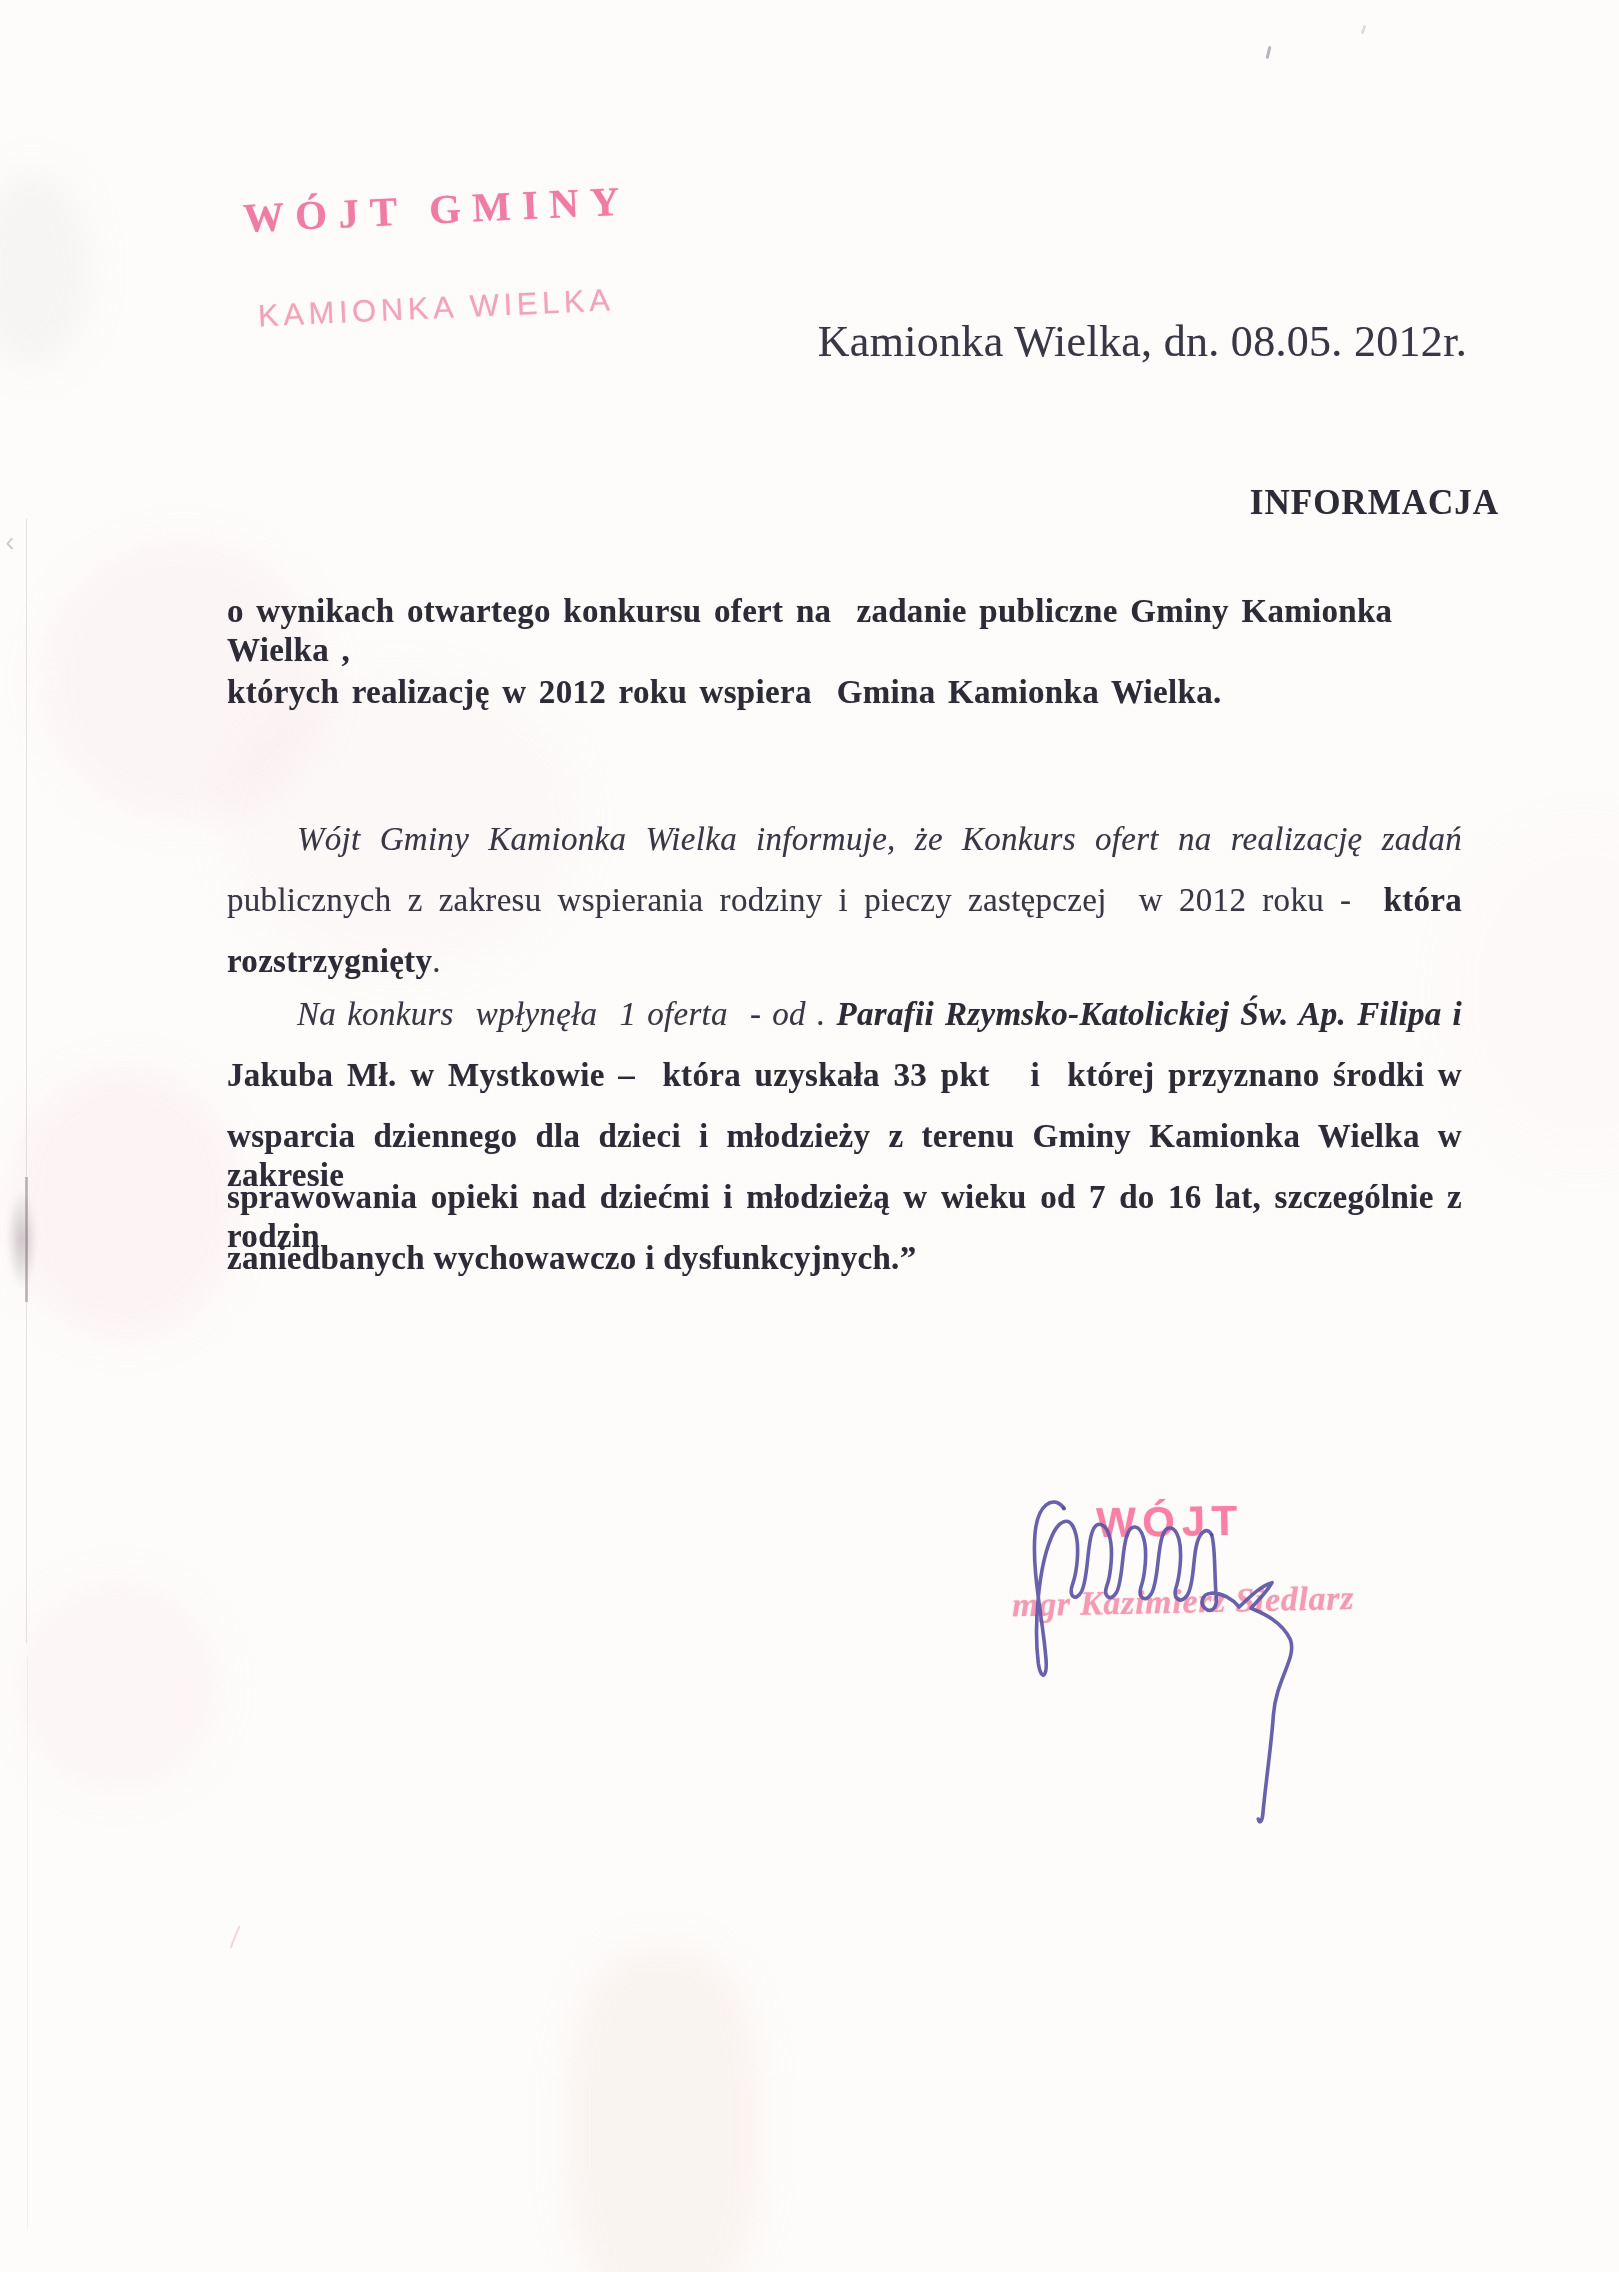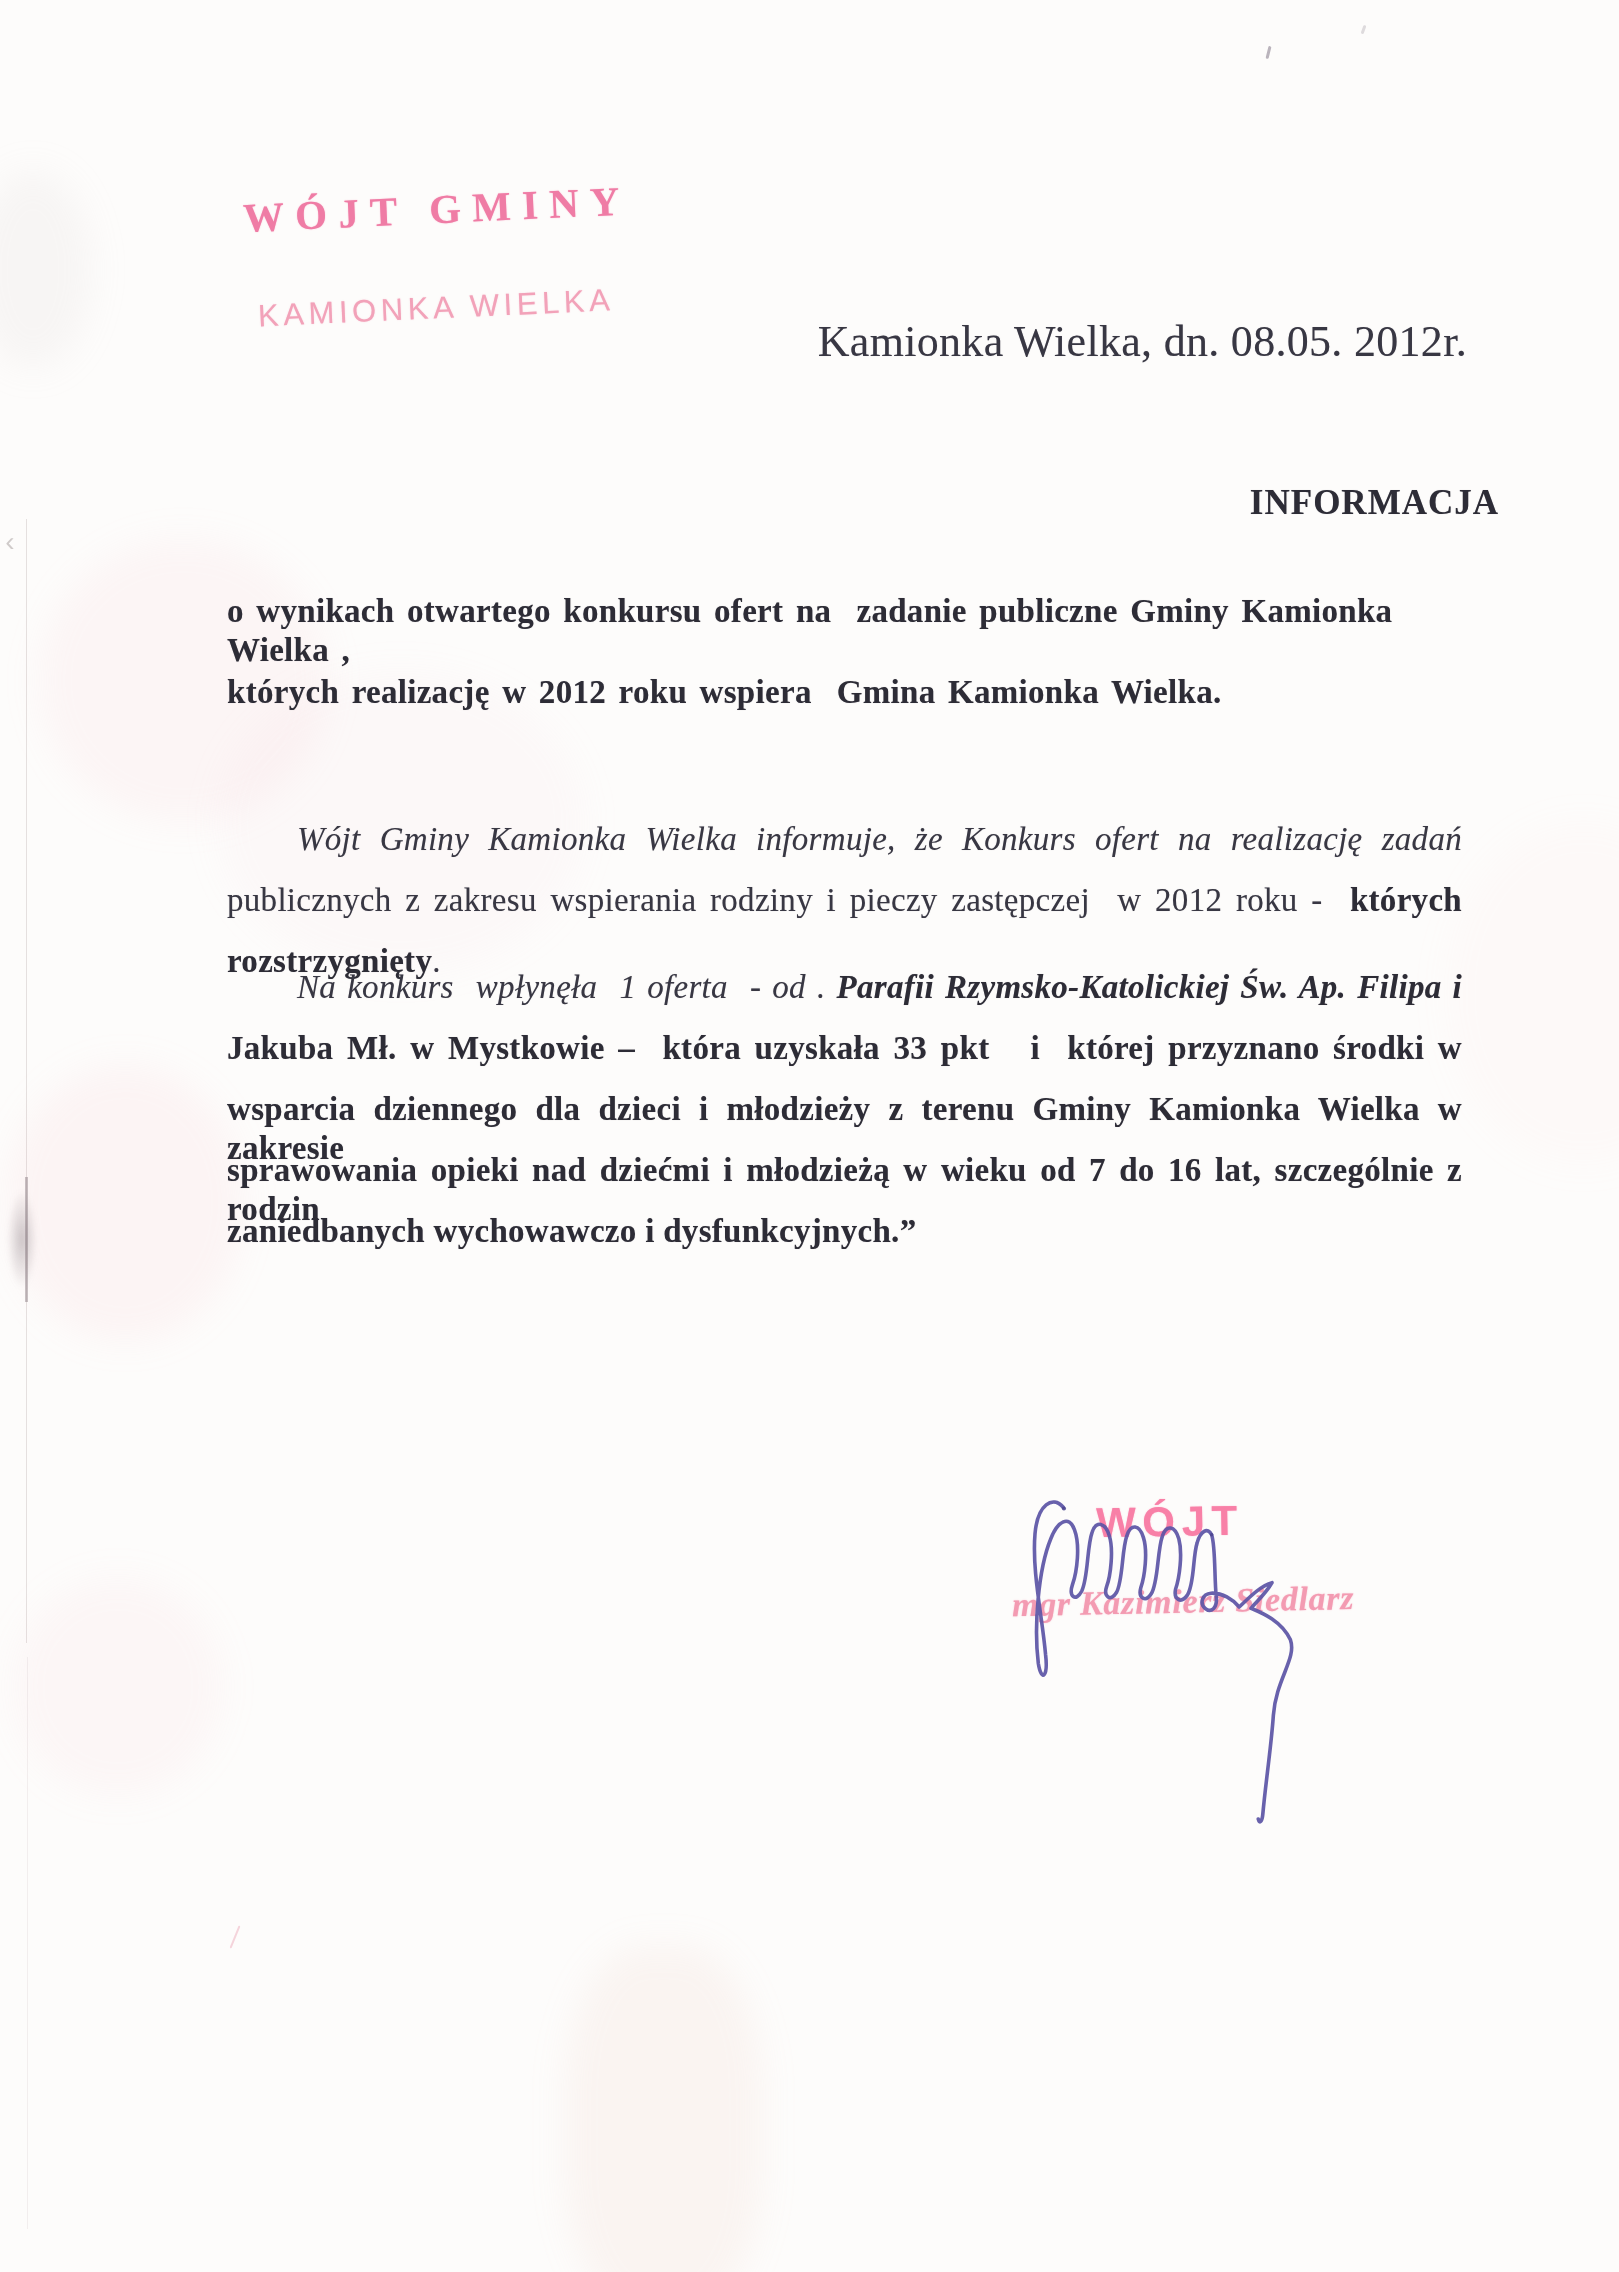--- a/index.html
+++ b/index.html
@@ -46,21 +46,21 @@
   .dateline{position:absolute;right:153px;top:316px;font-size:44px;letter-spacing:0.3px;
     white-space:nowrap;text-shadow:0 0 0.7px rgba(56,55,67,.35);}
   
   .title{position:absolute;left:264px;top:483px;width:1235px;text-align:right;
     font-size:35px;font-weight:700;letter-spacing:1px;color:var(--text-bold,#2d2c36);
     text-shadow:0 0 0.7px rgba(45,44,54,.4);}
   
   .para{position:absolute;left:227px;width:1235px;}
   .para-lead{top:572px;}
   .para-p1{top:820px;}
-  .para-p2{top:968px;}
+  .para-p2{top:995px;}
   .line{height:61px;font-size:33px;letter-spacing:0.3px;line-height:39px;
     text-shadow:0 0 0.8px rgba(56,55,67,.35);}
   .line.justify{text-align:justify;text-align-last:justify;}
   .line.left{text-align:left;}
   .line.indent{text-indent:70px;font-style:italic;}
   .line.wide{word-spacing:4px;margin-top:20px;}
   .line .b{font-weight:700;color:var(--text-bold,#2d2c36);}
   
   .wojt-stamp{position:absolute;left:1091px;top:1498px;width:158px;text-align:center;
     font-family:"Liberation Sans",sans-serif;font-size:42px;font-weight:700;letter-spacing:6.6px;
@@ -102,21 +102,21 @@
 
   <div class="title">INFORMACJA</div>
 
   <div id="body-root">
       <div class="para para-lead">
         <div class="line left wide"><span class="b">o wynikach otwartego konkursu ofert na&nbsp; zadanie publiczne Gminy Kamionka Wielka ,</span></div>
         <div class="line left wide"><span class="b">których realizację w 2012 roku wspiera&nbsp; Gmina Kamionka Wielka.</span></div>
       </div>
       <div class="para para-p1">
         <div class="line justify indent"><span>Wójt Gminy Kamionka Wielka informuje, że Konkurs ofert na realizację zadań</span></div>
-        <div class="line justify"><span>publicznych z zakresu wspierania rodziny i pieczy zastępczej&nbsp; w 2012 roku -&nbsp; </span><span class="b">których</span></div>
+        <div class="line justify"><span>publicznych z zakresu wspierania rodziny i pieczy zastępczej&nbsp; w 2012 roku -&nbsp; </span><span class="b">która</span></div>
         <div class="line left"><span class="b">rozstrzygnięty</span><span>.</span></div>
       </div>
       <div class="para para-p2">
         <div class="line justify indent"><span>Na konkurs&nbsp; wpłynęła&nbsp; 1 oferta&nbsp; - od . </span><span class="b">Parafii Rzymsko-Katolickiej Św. Ap. Filipa i</span></div>
         <div class="line justify"><span class="b">Jakuba Mł. w Mystkowie –&nbsp; która uzyskała 33 pkt&nbsp;&nbsp; i&nbsp; której przyznano środki w</span></div>
         <div class="line justify"><span class="b">wsparcia dziennego dla dzieci i młodzieży z terenu Gminy Kamionka Wielka w zakresie</span></div>
         <div class="line justify"><span class="b">sprawowania opieki nad dziećmi i młodzieżą w wieku od 7 do 16 lat, szczególnie z rodzin</span></div>
         <div class="line left"><span class="b">zaniedbanych wychowawczo i dysfunkcyjnych.”</span></div>
       </div>
     </div>

